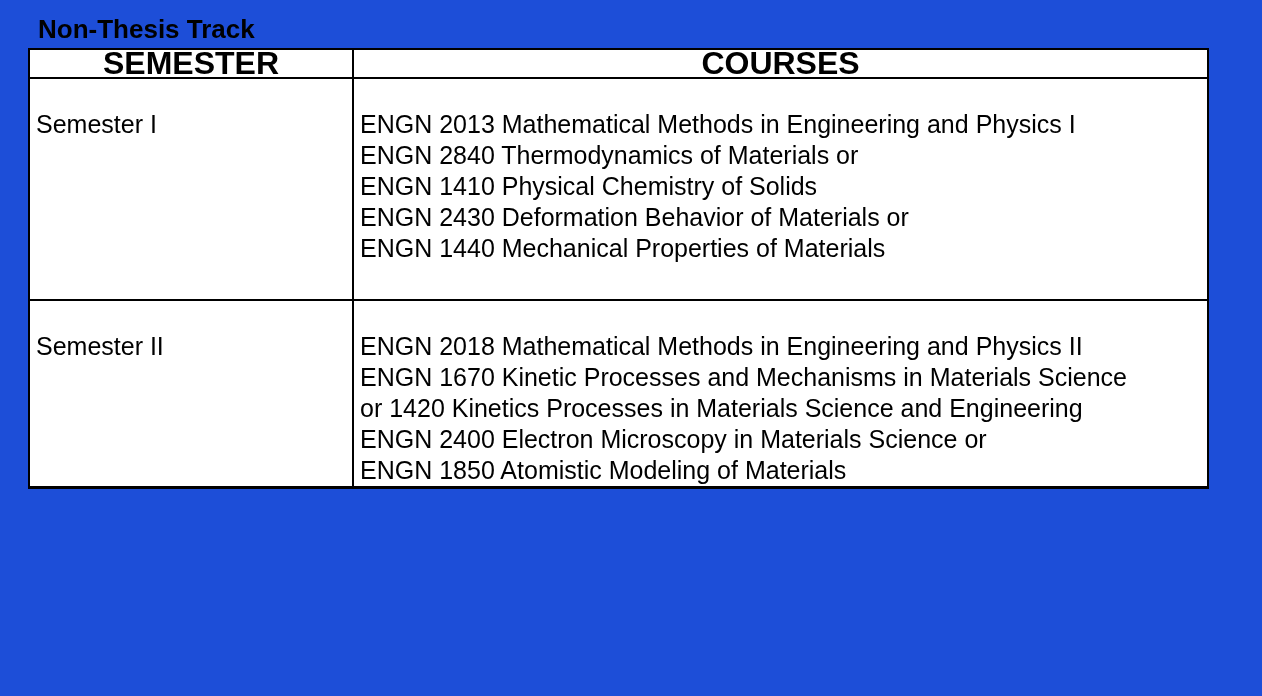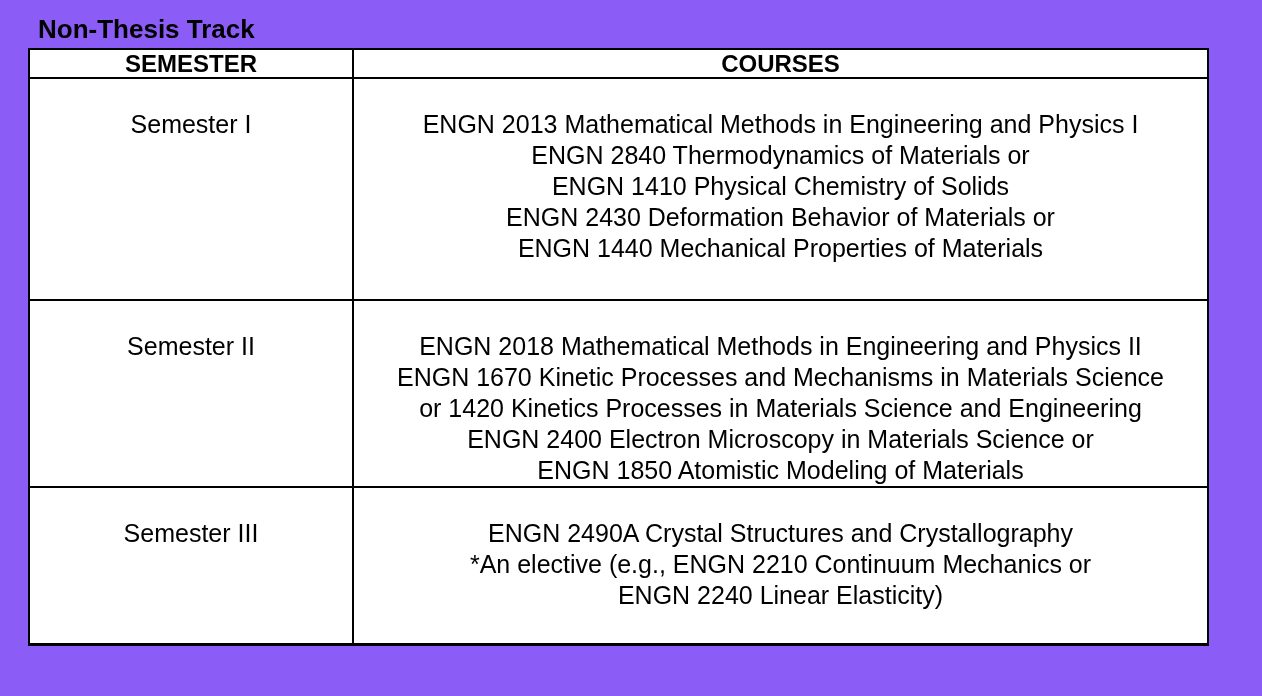--- a/index.html
+++ b/index.html
@@ -9,21 +9,21 @@
     width: 1262px;
     height: 696px;
     overflow: hidden;
     font-family: "Liberation Sans", "DejaVu Sans", sans-serif;
     color: #000000;
   }
   .page {
     position: relative;
     width: 1262px;
     height: 696px;
-    background: #8b5cf6;
+    background: #1d4ed8;
   }
   .doc-title {
     position: absolute;
     left: 38px;
     top: 14px;
     font-size: 26px;
     font-weight: bold;
     line-height: 30px;
     white-space: nowrap;
   }
@@ -41,30 +41,29 @@
   }
   table.track-table tr:last-child th,
   table.track-table tr:last-child td {
     border-bottom-width: 3px;
   }
   col.col-semester { width: 324px; }
   col.col-courses  { width: 855px; }
   th.header-cell {
     height: 27px;
     padding: 0;
-    font-size: 24px;
+    font-size: 32px;
     font-weight: bold;
     text-align: center;
     vertical-align: middle;
     line-height: 27px;
   }
   td.body-cell {
     vertical-align: top;
     padding: 30px 6px 0 6px;
-    text-align: center;
     font-size: 25px;
     line-height: 31px;
   }
   tr.row-1 { height: 222px; }
   tr.row-2 { height: 153px; }
   tr.row-3 { height: 157px; }
   .semester-label { white-space: nowrap; }
   .course-line { white-space: nowrap; }
 </style>
 </head>
@@ -104,26 +103,16 @@
         </td>
         <td class="body-cell">
           <div class="course-line">ENGN 2018 Mathematical Methods in Engineering and Physics II</div>
           <div class="course-line">ENGN 1670 Kinetic Processes and Mechanisms in Materials Science</div>
           <div class="course-line">or 1420 Kinetics Processes in Materials Science and Engineering</div>
           <div class="course-line">ENGN 2400 Electron Microscopy in Materials Science or</div>
           <div class="course-line">ENGN 1850 Atomistic Modeling of Materials</div>
         </td>
       </tr>
 
-      <tr class="row-3">
-        <td class="body-cell">
-          <div class="semester-label">Semester III</div>
-        </td>
-        <td class="body-cell">
-          <div class="course-line">ENGN 2490A Crystal Structures and Crystallography</div>
-          <div class="course-line">*An elective (e.g., ENGN 2210 Continuum Mechanics or</div>
-          <div class="course-line">ENGN 2240 Linear Elasticity)</div>
-        </td>
-      </tr>
     </tbody>
   </table>
 
 </div>
 
 </body></html>

